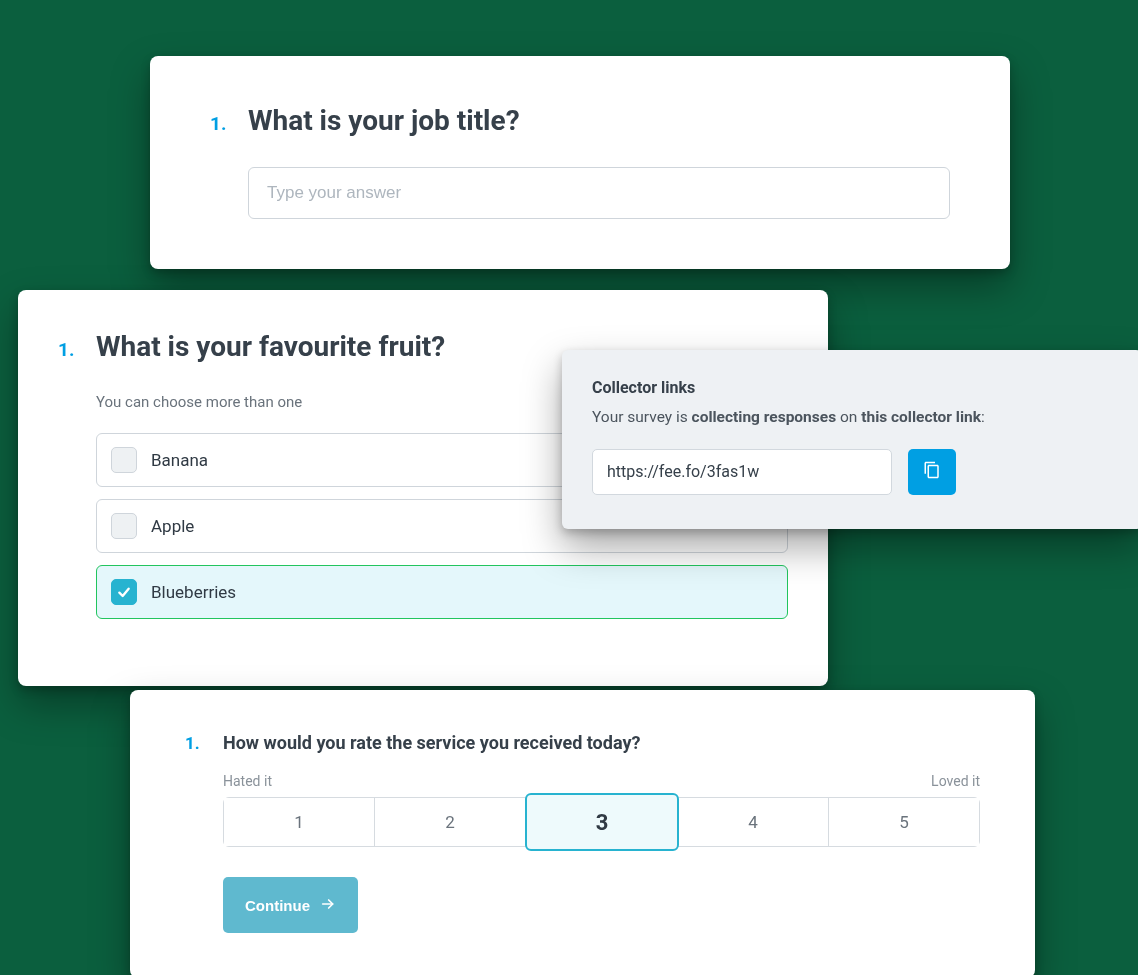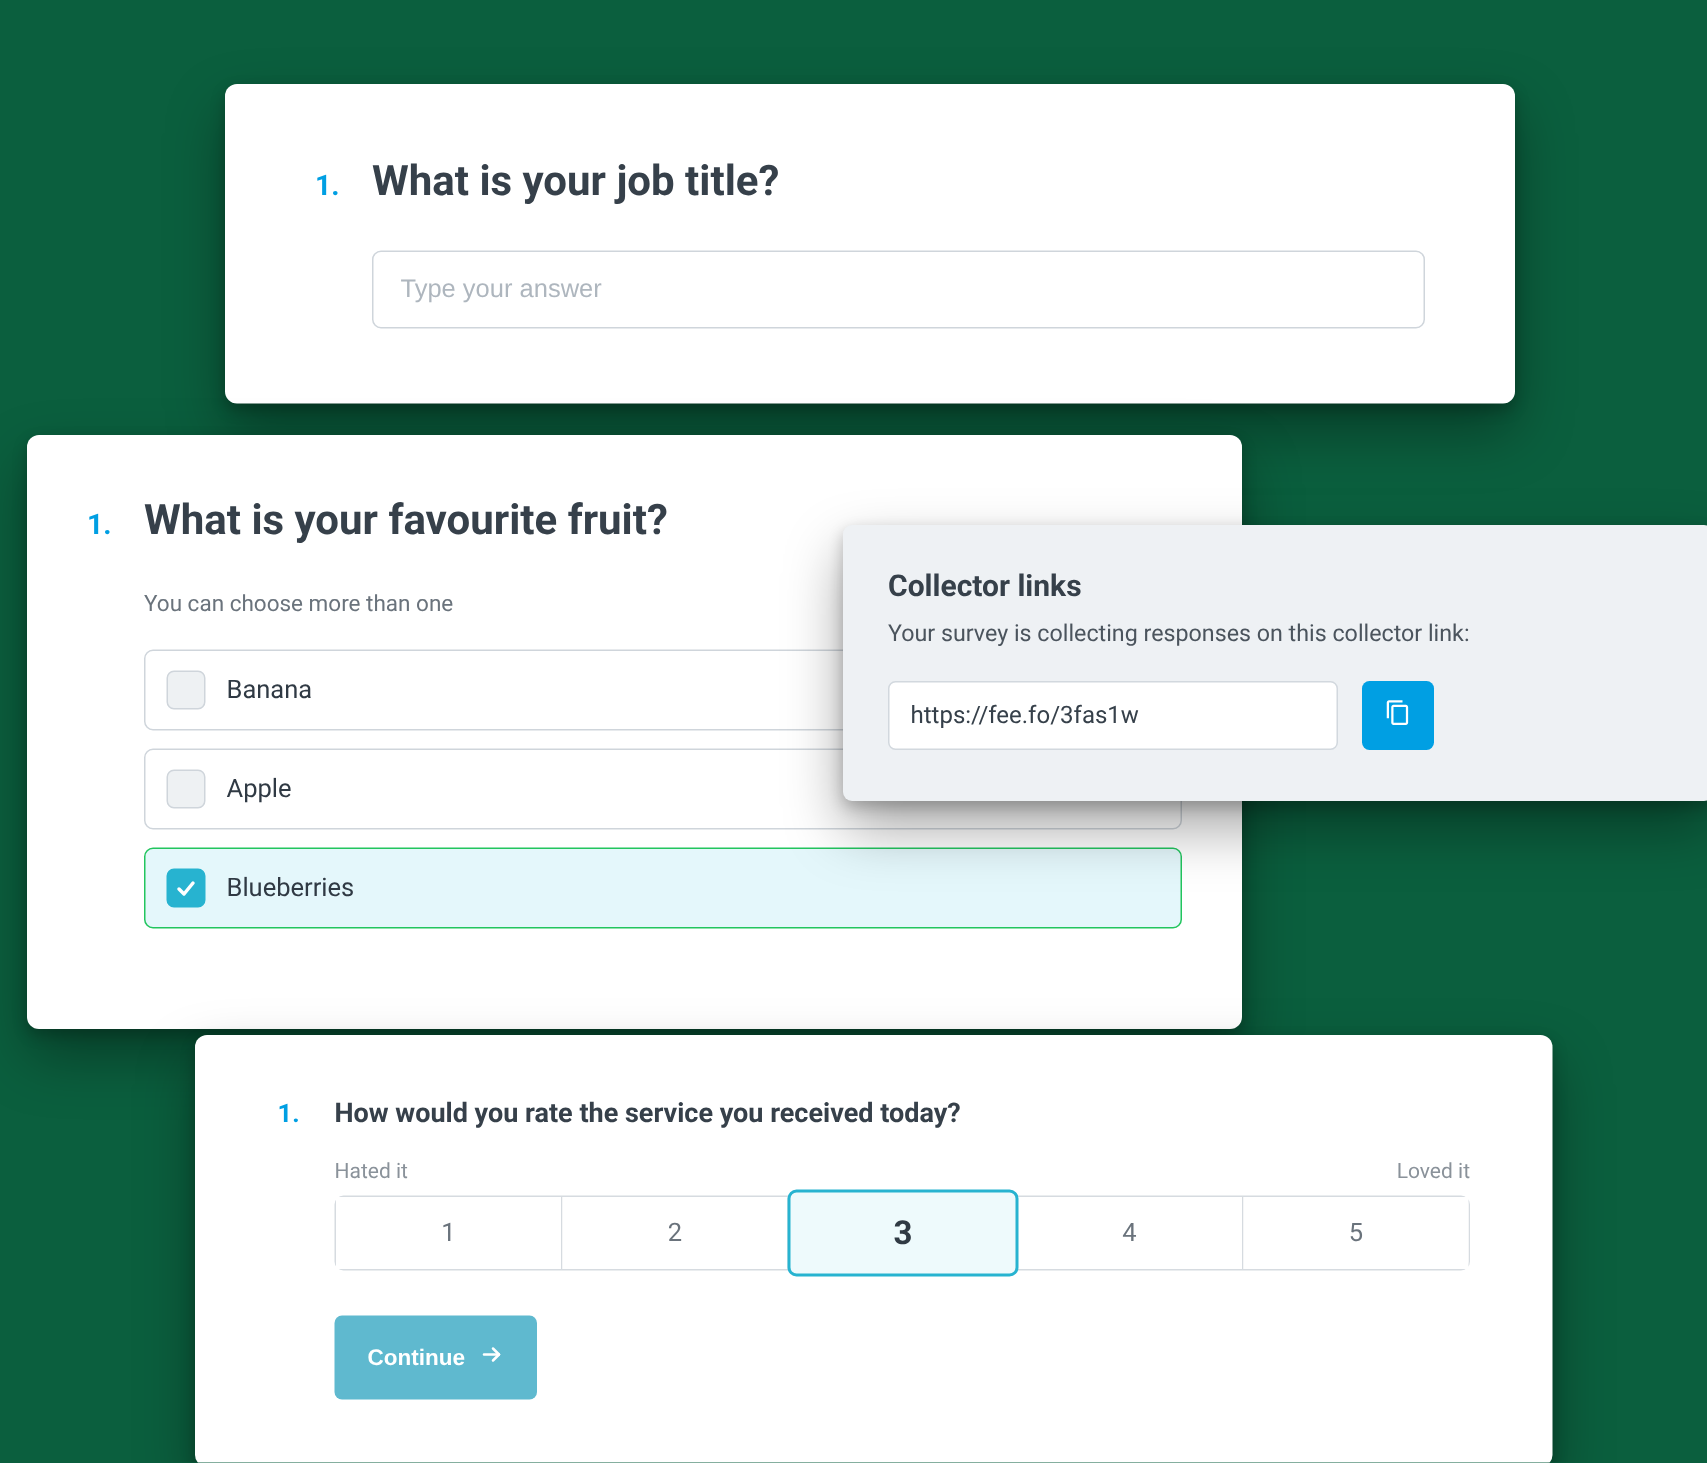--- a/index.html
+++ b/index.html
@@ -110,32 +110,32 @@
   .panel-collector {
     left: 562px;
     top: 350px;
     width: 580px;
     background: #eef1f4;
     padding: 28px 30px 34px 30px;
     z-index: 5;
     border-radius: 6px;
   }
   .panel-collector h3 {
-    font-size: 20px;
+    font-size: 16px;
     font-weight: 700;
     color: #36404a;
     margin-bottom: 10px;
   }
   .panel-collector .sub {
     font-size: 15.5px;
     color: #4b545d;
     margin-bottom: 20px;
     line-height: 1.4;
   }
-  .panel-collector .sub strong { font-weight: 400; }
+  .panel-collector .sub strong { font-weight: 700; }
   .collector-row {
     display: flex;
     gap: 16px;
     align-items: center;
   }
   .url-box {
     flex: 0 0 300px;
     height: 46px;
     background: #fff;
     border: 1px solid #d2d8de;

